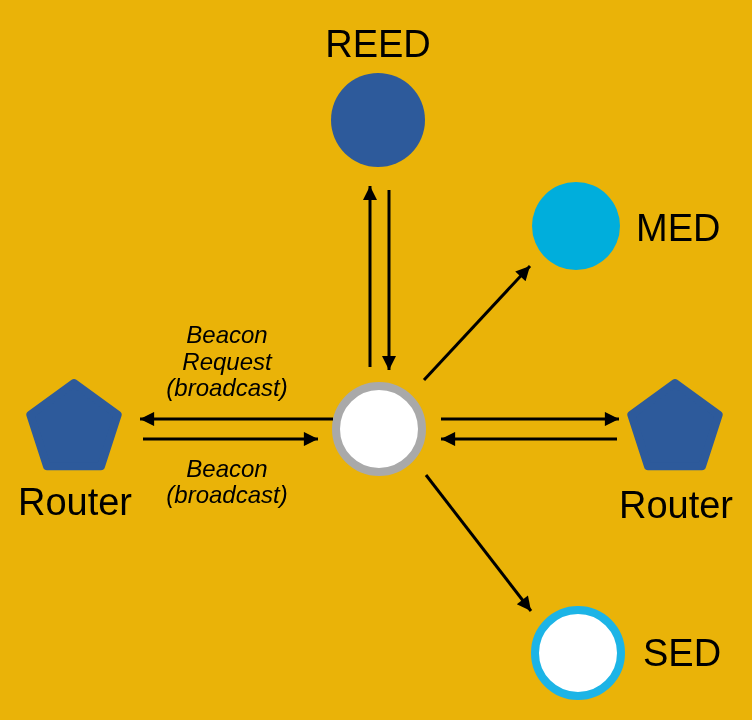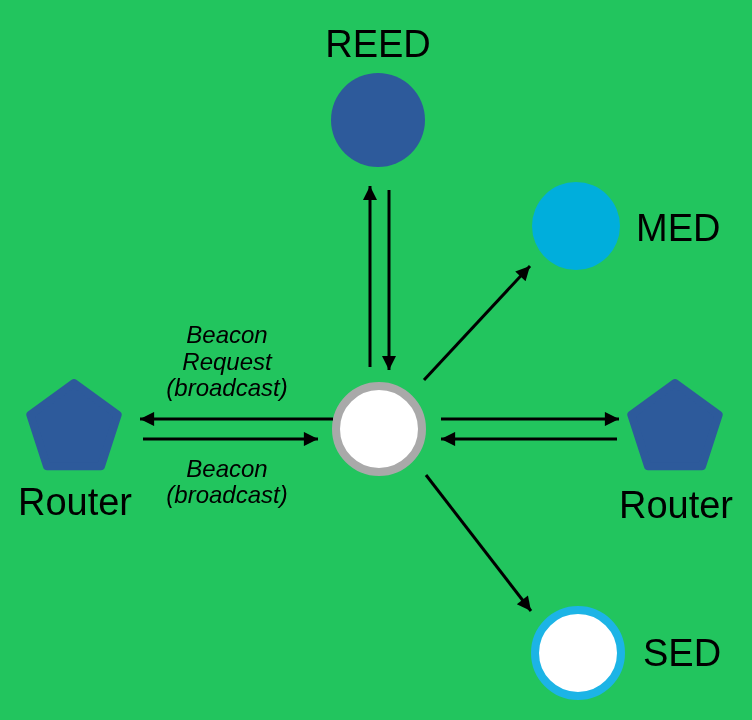--- a/index.html
+++ b/index.html
@@ -4,21 +4,21 @@
 <style>
   html, body {
     margin: 0;
     padding: 0;
     background: #ffffff;
   }
   .stage {
     position: relative;
     width: 752px;
     height: 720px;
-    background: #22c55e;
+    background: #eab308;
     overflow: hidden;
     font-family: "Liberation Sans", sans-serif;
   }
   svg { display: block; }
   .node-label {
     font-family: "Liberation Sans", sans-serif;
     font-size: 38px;
     font-weight: 400;
   }
   .edge-label {

